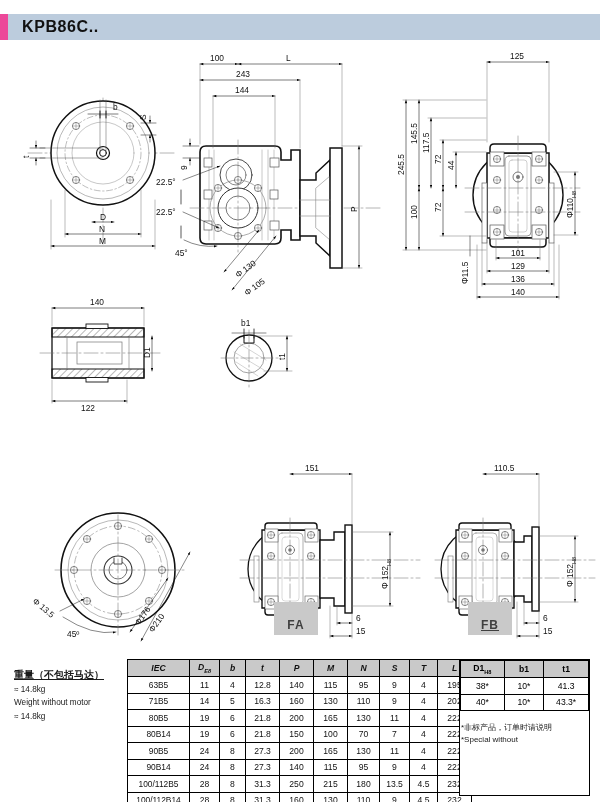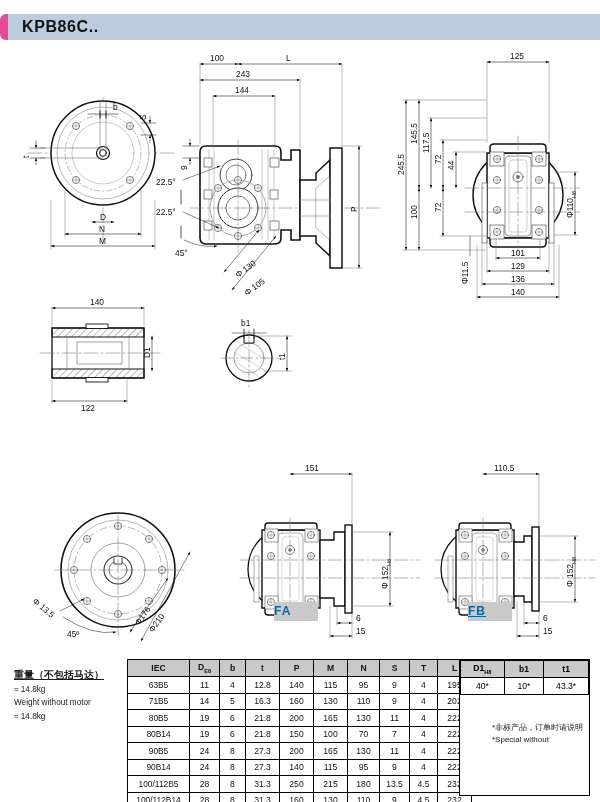--- a/index.html
+++ b/index.html
@@ -15,21 +15,20 @@
     background: #ffffff;
     overflow: hidden;
   }
 
   
   #title-bar {
     position: absolute;
     left: 0; top: 14px;
     width: 600px; height: 26px;
     background: #ec4899;
-    border-radius: 6px;
   }
   #title-bar .inner {
     position: absolute;
     left: 8px; top: 0;
     width: 592px; height: 26px;
     background: #bcccdd;
     display: flex; align-items: center;
   }
   #page-title {
     font-size: 16px;
@@ -69,20 +68,21 @@
   #main-table { left: 127px; top: 659px; }
 
   #main-table th, #aux-table th {
     background: #c9c9c9;
     font-weight: bold;
     border: 1px solid #000000;
     height: 17px;
     text-align: center;
     padding: 0 1px;
     white-space: nowrap;
+    font-style: italic;
   }
   #main-table td, #aux-table td {
     background: #ffffff;
     border: 1px solid #000000;
     height: 16.5px;
     text-align: center;
     padding: 0 1px;
     white-space: nowrap;
   }
   #main-table td.iec-cell { font-weight: normal; font-size: 8.4px; }
@@ -115,33 +115,33 @@
     text-align: center;
     white-space: nowrap;
   }
   #notes {
     position: absolute;
     left: 461px; top: 722px;
     width: 127px;
     font-size: 8px;
     color: #1a1a1a;
     line-height: 1.55;
-    padding-left: 31px;
   }
   #notes div { white-space: nowrap; }
 
   
   .view-label {
     position: absolute;
     background: #c9c9c9;
     font-weight: bold;
     font-size: 12px;
-    color: #0369a1;
+    color: #404040;
     letter-spacing: 1px;
-    padding: 2px 0 3px 0;
+    text-align: center;
+    padding: 16px 0 3px 0;
     width: 44px;
   }
   #label-fa { left: 274px; top: 602px; }
   #label-fb { left: 468px; top: 602px; text-decoration: underline; }
 </style>
 </head>
 <body>
 
 <div id="page">
 
@@ -735,20 +735,25 @@
     <table>
       <thead>
         <tr>
           <th style="width:44px"><span>D1</span><span class="sub">H8</span></th>
           <th style="width:40px"><span>b1</span></th>
           <th style="width:45px"><span>t1</span></th>
         </tr>
       </thead>
       <tbody id="aux-body">
           <tr>
+            <td>38*</td>
+            <td>10*</td>
+            <td>41.3</td>
+          </tr>
+          <tr>
             <td>40*</td>
             <td>10*</td>
             <td>43.3*</td>
           </tr>
         </tbody>
     </table>
   </div>
   <div id="notes">
     <div>*非标产品，订单时请说明</div>
     <div>*Special without</div>

